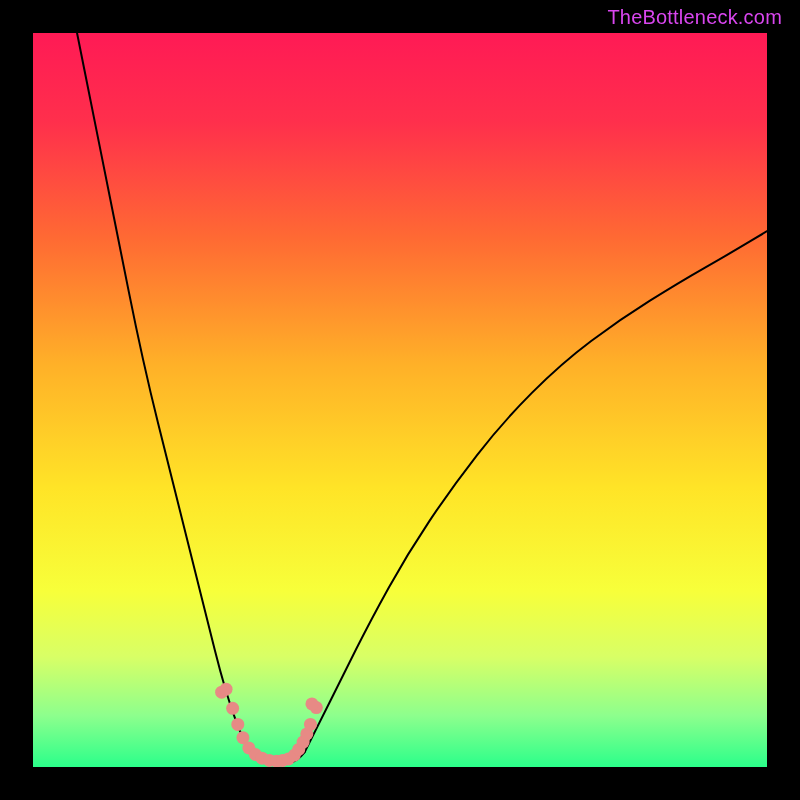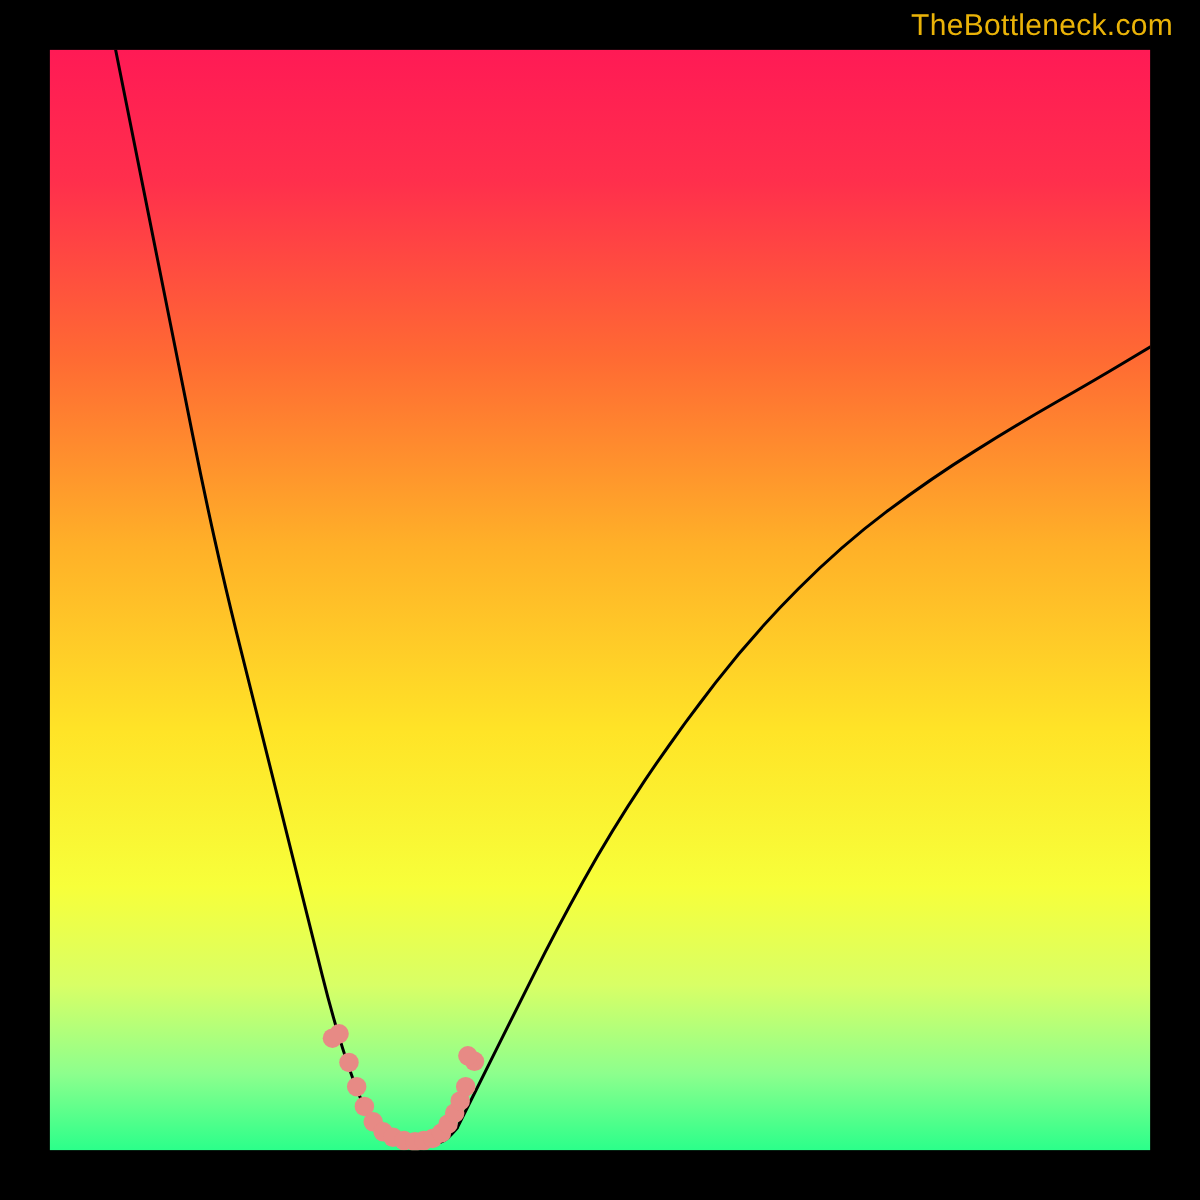--- a/index.html
+++ b/index.html
@@ -14,21 +14,21 @@
   .outer {
     width: 800px;
     height: 800px;
     background: #000;
     position: relative;
   }
   .watermark {
     position: absolute;
     top: 6px;
     right: 18px;
-    color: #eab308;
+    color: #d946ef;
     font-size: 20px;
     font-weight: 500;
     letter-spacing: 0.2px;
     z-index: 10;
   }
   .plot-area {
     position: absolute;
     left: 33px;
     top: 33px;
     width: 734px;

